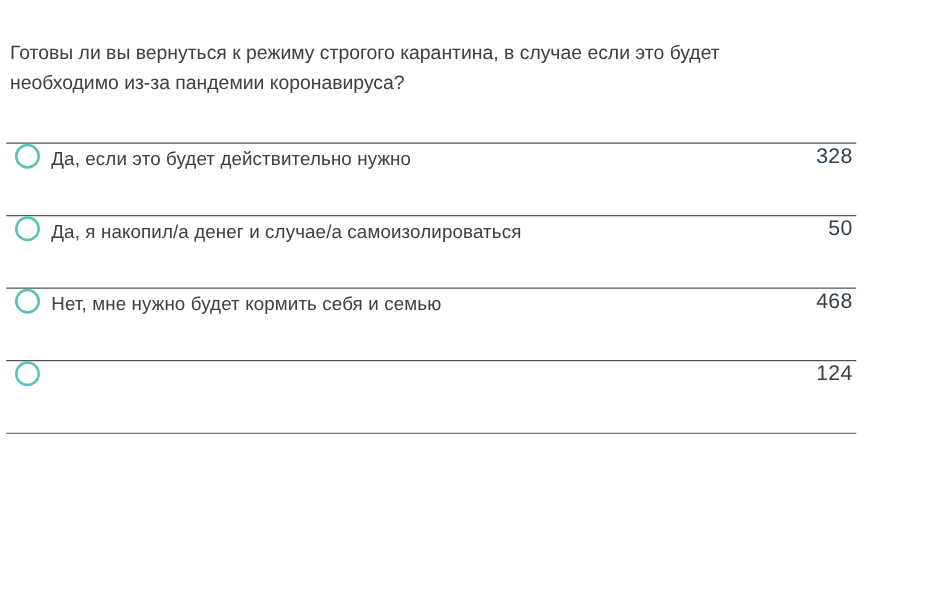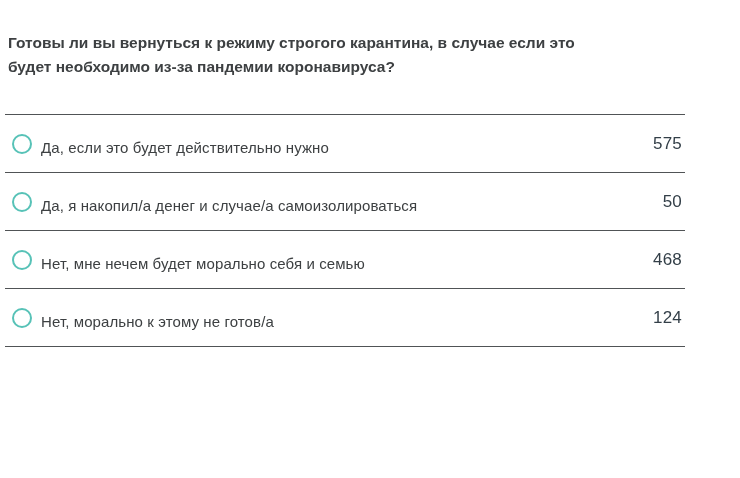--- a/index.html
+++ b/index.html
@@ -11,31 +11,30 @@
     --bg:#ffffff;
   }
   *{margin:0;padding:0;box-sizing:border-box;}
   html,body{width:740px;height:478px;overflow:hidden;background:var(--bg);
     font-family:"Liberation Sans","DejaVu Sans",sans-serif;}
   .question{
     margin:31px 0 0 8px;
     width:614px;
     font-size:15.5px;
     line-height:23.5px;
-    font-weight:700;
+    font-weight:400;
     color:var(--text);
   }
   .poll{
     margin:36px 0 0 5px;
     width:680px;
     border-bottom:1.5px solid var(--divider);
   }
   .poll-row{
     display:flex;
-    align-items:center;
     height:58px;
     border-top:1.5px solid var(--divider);
     cursor:pointer;
     background:var(--bg);
   }
   .radio{
     flex:0 0 auto;
     width:20px;height:20px;
     margin-left:7px;
     border-radius:50%;
@@ -64,34 +63,33 @@
 </head>
 <body>
 
 <div class="question">Готовы ли вы вернуться к режиму строгого карантина, в случае если это будет необходимо из-за пандемии коронавируса?</div>
 
 <div class="poll">
 
     <div class="poll-row">
       <span class="radio"></span>
       <span class="label">Да, если это будет действительно нужно</span>
-      <span class="count">575</span>
+      <span class="count">328</span>
     </div>
 
     <div class="poll-row">
       <span class="radio"></span>
       <span class="label">Да, я накопил/а денег и случае/а самоизолироваться</span>
       <span class="count">50</span>
     </div>
 
     <div class="poll-row">
       <span class="radio"></span>
-      <span class="label">Нет, мне нечем будет морально себя и семью</span>
+      <span class="label">Нет, мне нужно будет кормить себя и семью</span>
       <span class="count">468</span>
     </div>
 
     <div class="poll-row">
       <span class="radio"></span>
-      <span class="label">Нет, морально к этому не готов/а</span>
       <span class="count">124</span>
     </div>
 
   </div>
 
 </body></html>

